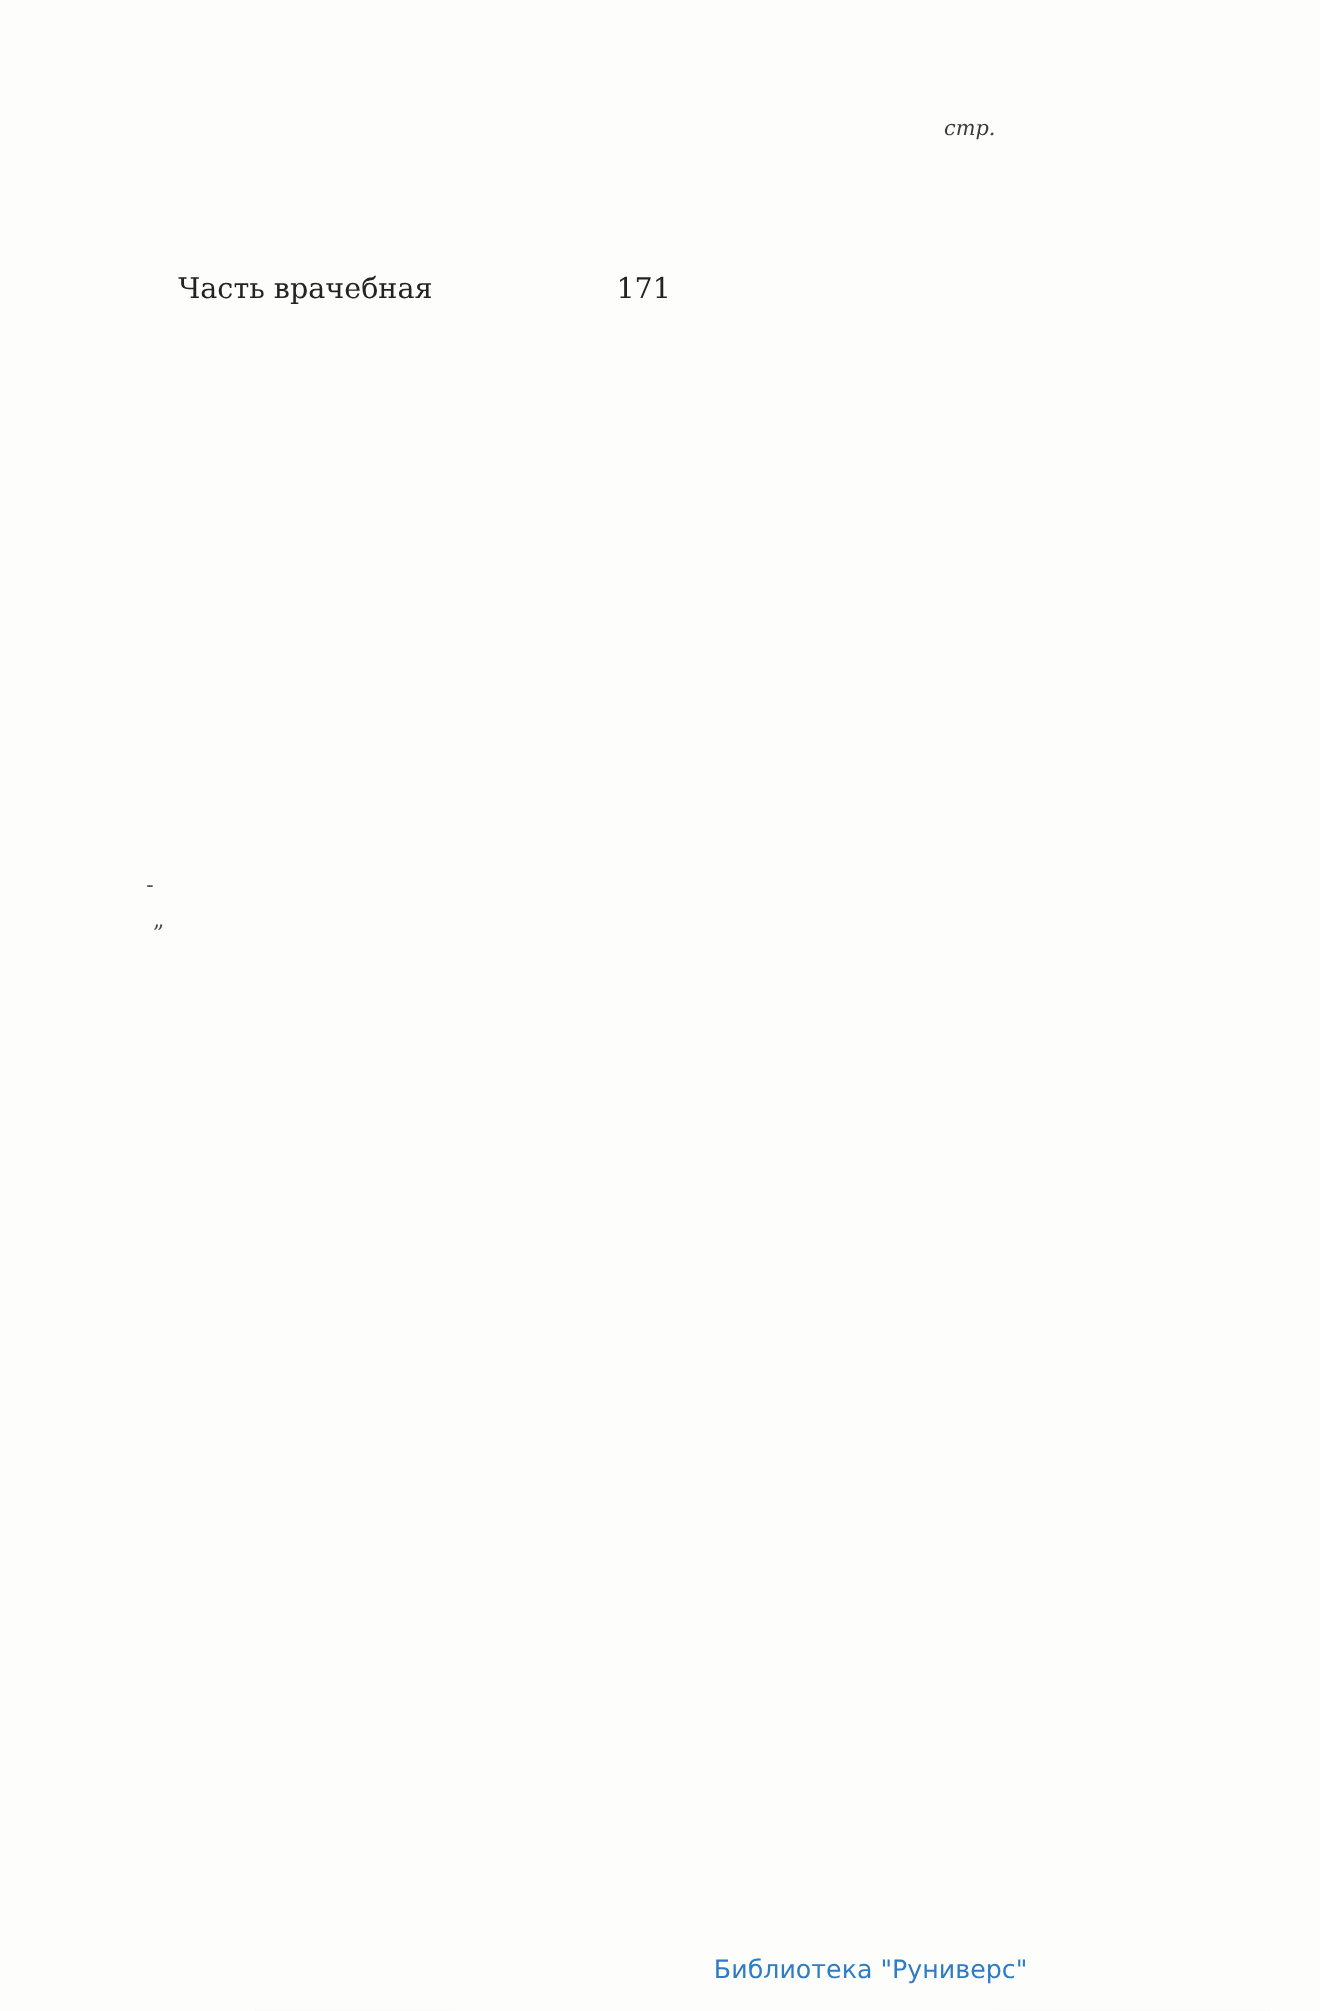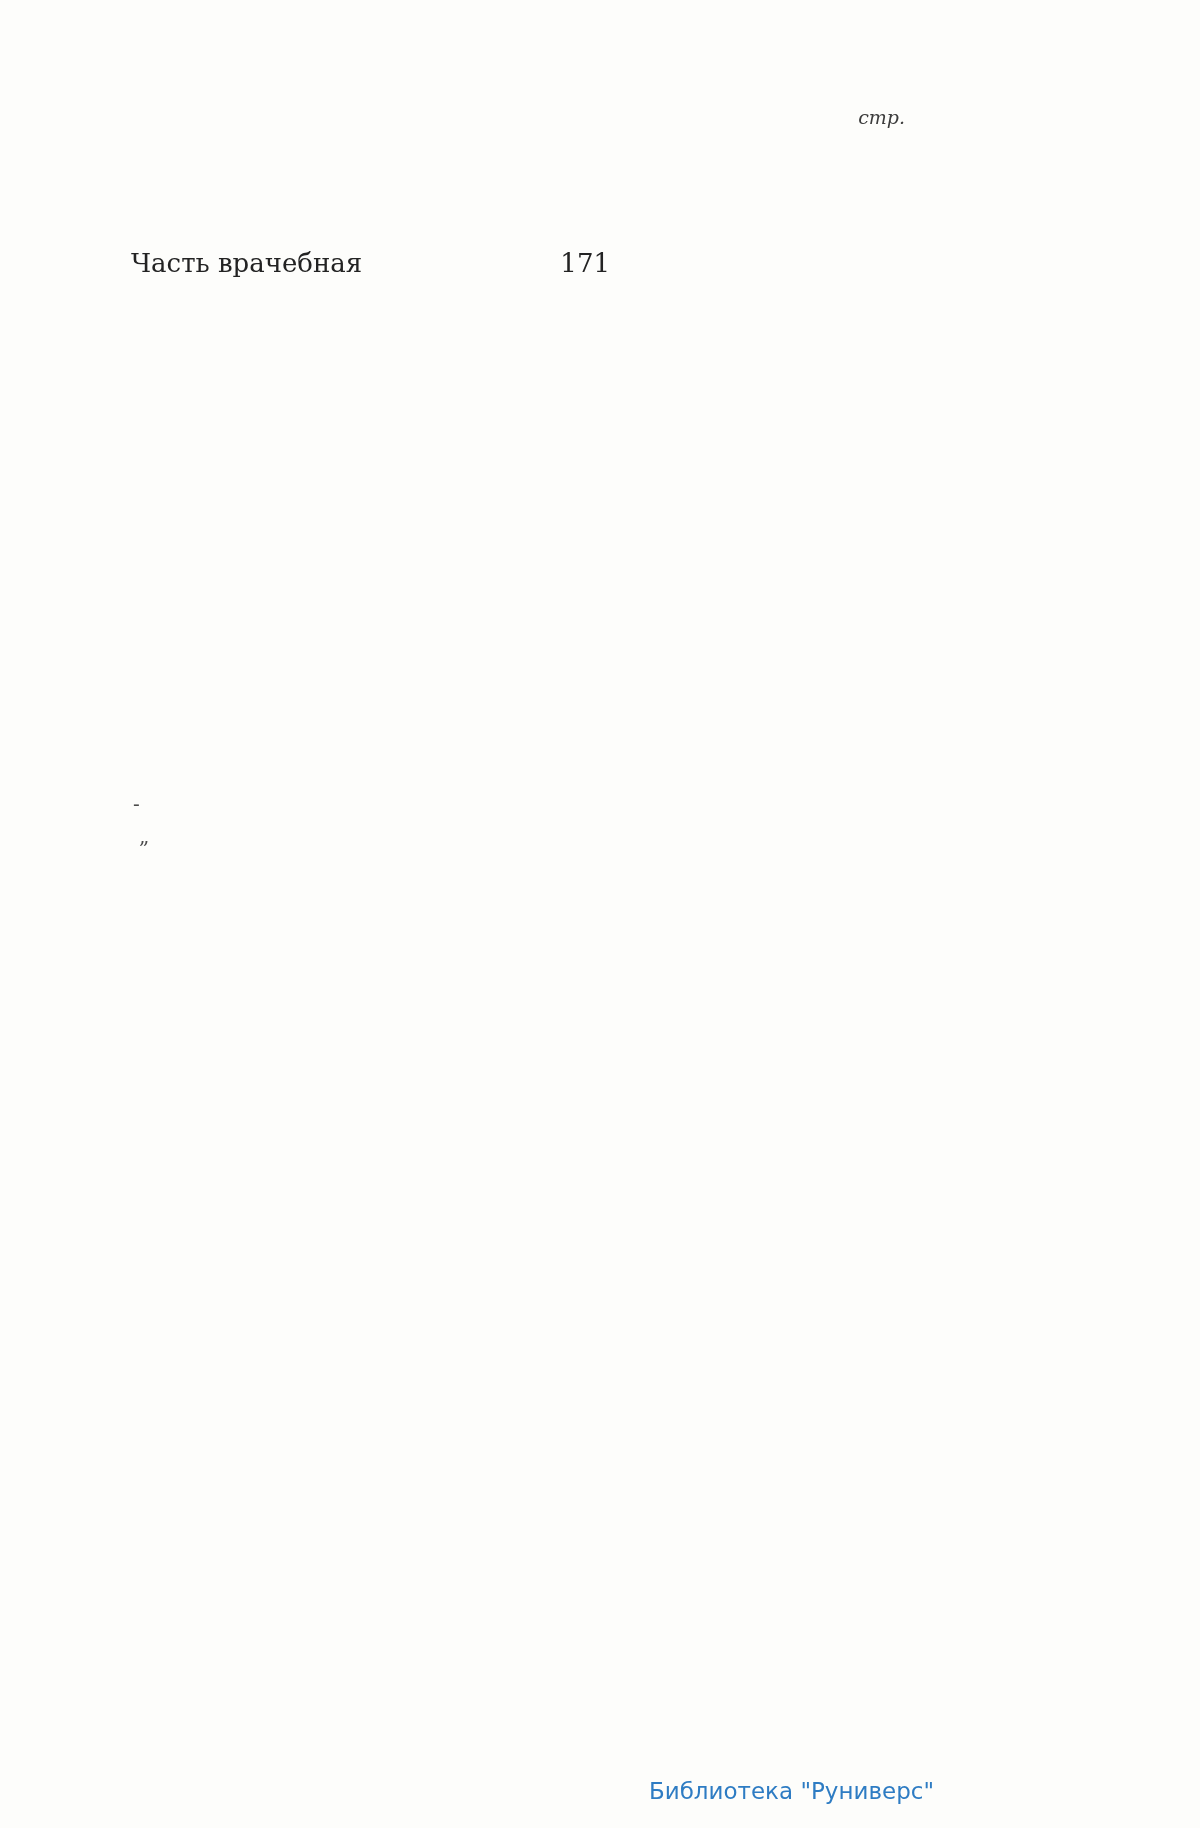--- a/index.html
+++ b/index.html
@@ -3,21 +3,21 @@
 <meta charset="utf-8">
 <style>
   html, body { margin: 0; padding: 0; background: #f4f4f2; }
   .page {
     position: relative;
     width: 1200px;
     height: 1828px;
     margin: 0 auto;
     background: #fdfdfb;
     box-sizing: border-box;
-    padding: 106px 295px 0 86px;
+    padding: 106px 295px 0 117px;
     font-family: "DejaVu Serif", "Liberation Serif", serif;
     color: #232323;
     overflow: hidden;
   }
   
   .corner {
     text-align: right;
     font-style: italic;
     font-size: 19px;
     line-height: 22px;

